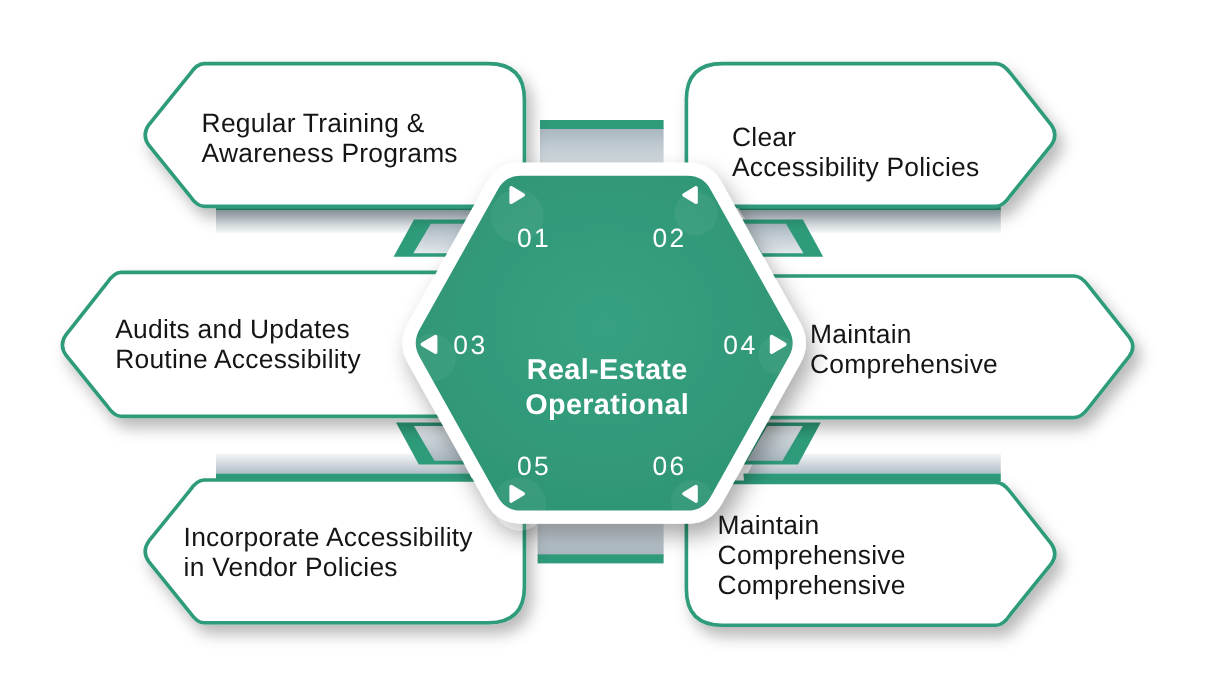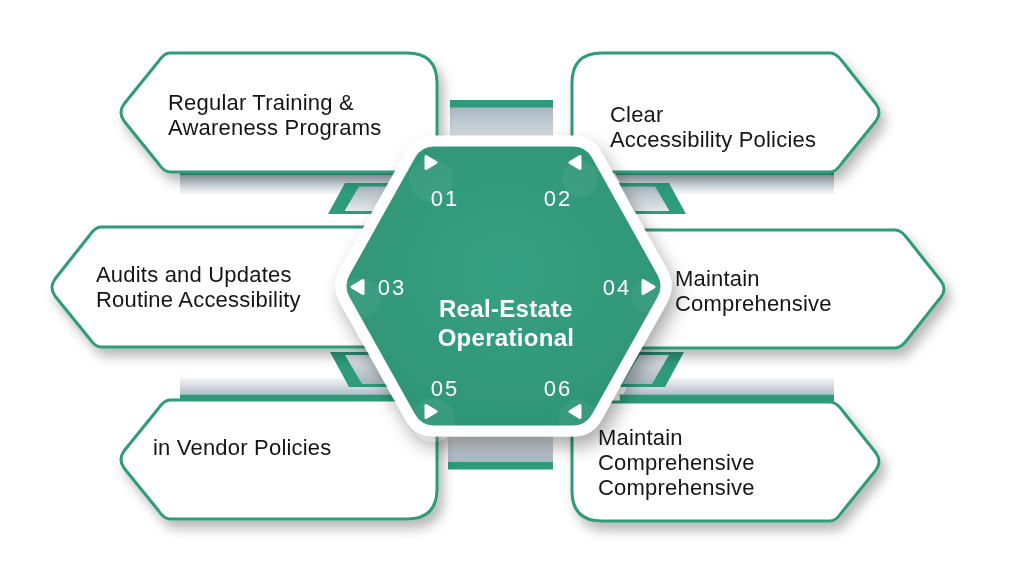--- a/index.html
+++ b/index.html
@@ -138,20 +138,21 @@
   </div>
   <div class="box-label" style="left:96px;top:262px;width:230px;">
     <span>Audits and Updates</span>
     <span>Routine Accessibility</span>
   </div>
   <div class="box-label" style="left:675px;top:266px;width:230px;">
     <span>Maintain</span>
     <span>Comprehensive</span>
   </div>
   <div class="box-label" style="left:153px;top:435px;width:244px;">
+    <span>Incorporate Accessibility</span>
     <span>in Vendor Policies</span>
   </div>
   <div class="box-label" style="left:598px;top:425px;width:244px;">
     <span>Maintain Comprehensive</span>
     <span>Comprehensive</span>
   </div>
 
   <div class="hex-title">
     <span>Real-Estate</span>
     <span>Operational</span>

